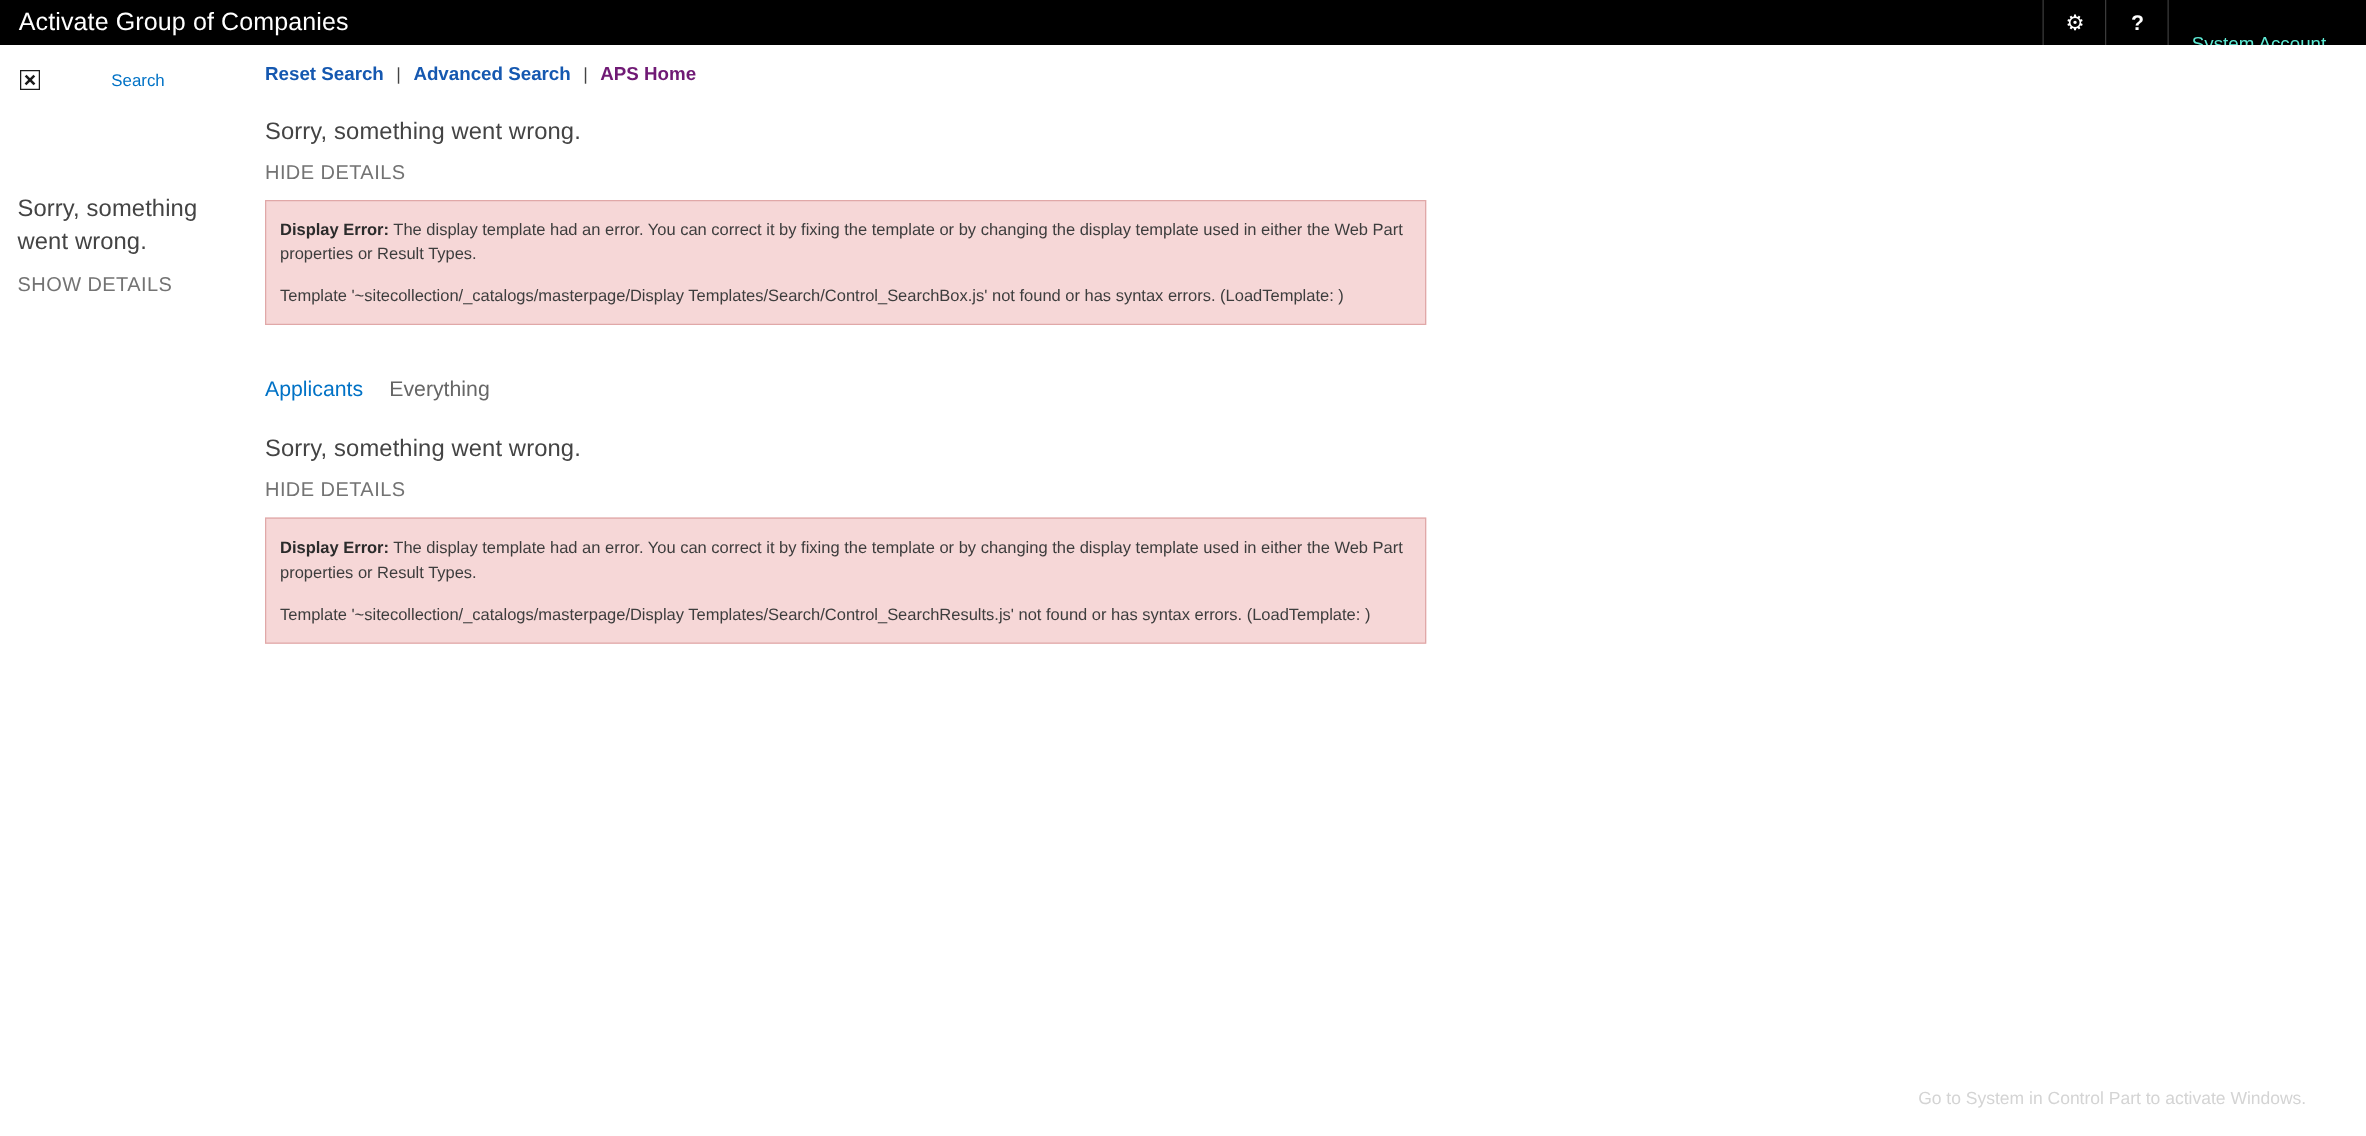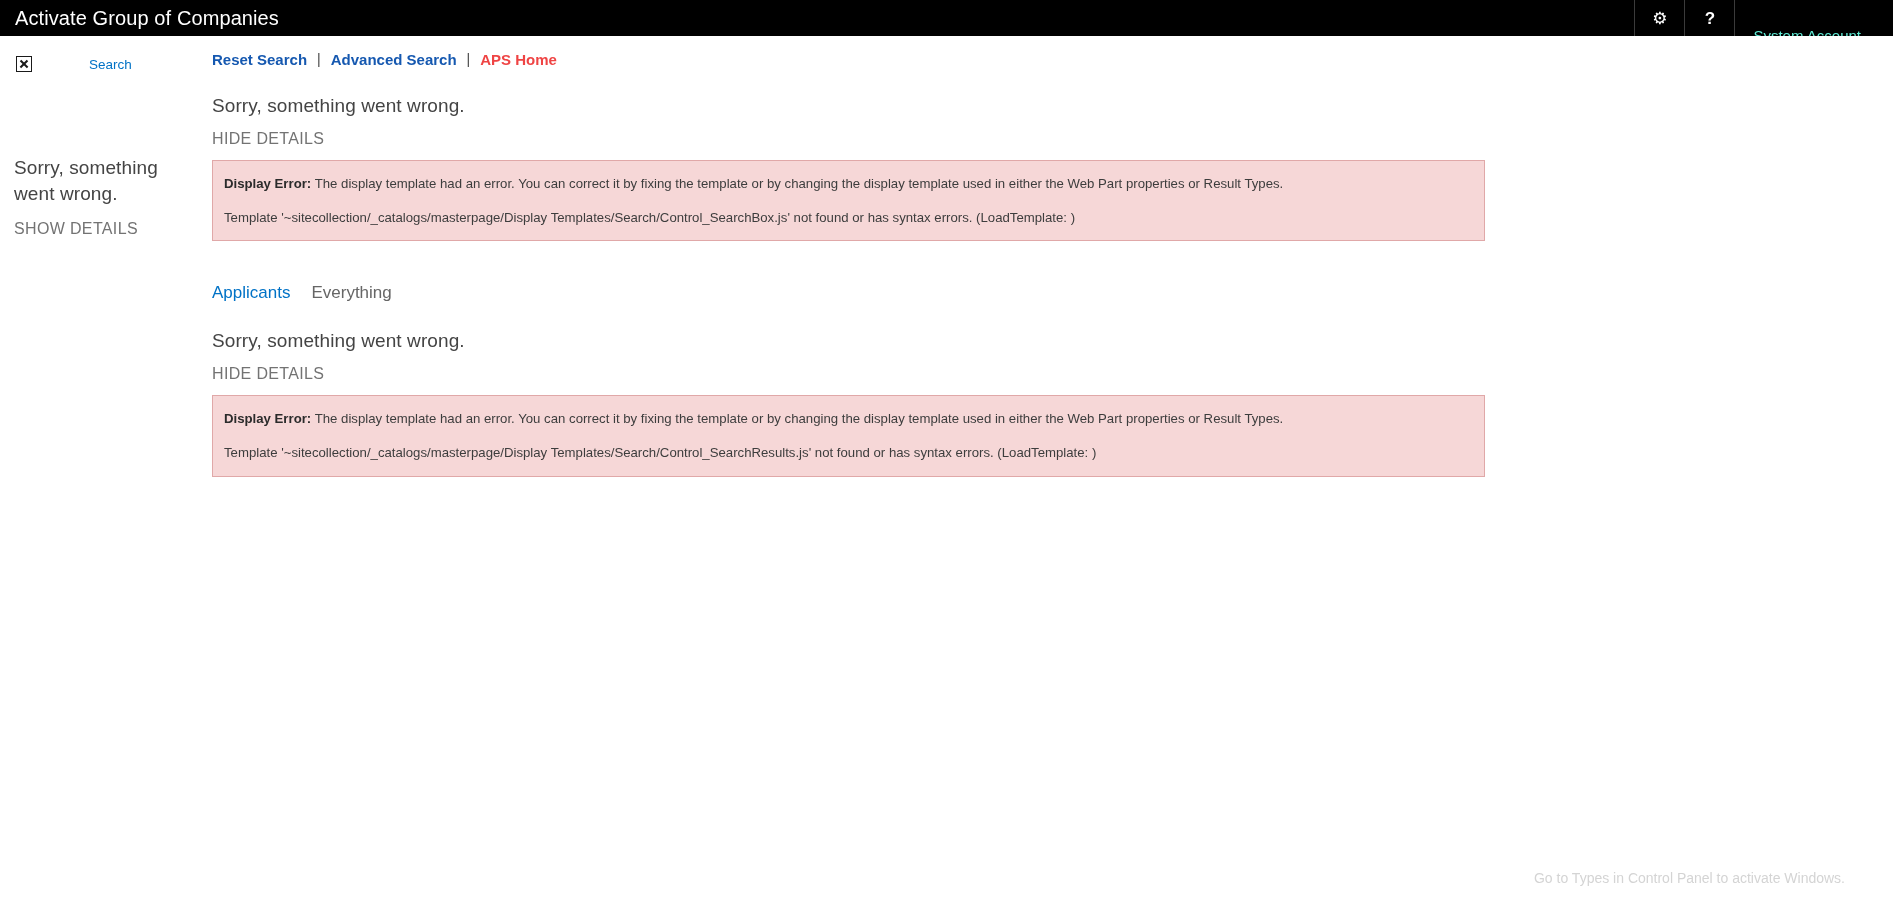--- a/index.html
+++ b/index.html
@@ -153,42 +153,42 @@
     align-items: flex-start;
     font-size: 15px;
     white-space: nowrap;
   }
   .search-nav a {
     text-decoration: none;
     font-weight: bold;
     cursor: pointer;
   }
   .nav-blue   { color: #1558b0; }
-  .nav-purple { color: #ef4444; }
+  .nav-purple { color: #701a75; }
   .nav-sep {
     color: #444444;
     padding: 0 10px;
     font-weight: normal;
     font-size: 14px;
   }
 
   
   .wp-error { margin-top: 27px; }
   .wp-error .sorry {
     font-size: 19px;
     font-weight: 300;
     color: #444444;
     letter-spacing: 0.1px;
     padding-left: 0;
   }
   .wp-error .details-toggle { margin-top: 13px; }
 
   .error-box {
     margin-top: 12px;
-    width: 1273px;
+    width: 929px;
     background: #f6d7d7;
     border: 1px solid #e0a8a8;
     padding: 13px 12px 13px 11px;
   }
   .error-line {
     font-size: 13.2px;
     color: #3d3d3d;
     line-height: 1.45;
   }
   .error-line + .error-line { margin-top: 15px; }
@@ -308,16 +308,16 @@
           <span class="error-label">Display Error:</span>
           <span>The display template had an error. You can correct it by fixing the template or by changing the display template used in either the Web Part properties or Result Types.</span>
         </div>
         <div class="error-line">Template '~sitecollection/_catalogs/masterpage/Display Templates/Search/Control_SearchResults.js' not found or has syntax errors. (LoadTemplate: )</div>
       </div>
     </div>
 
   </div>
 
   <div class="watermark">
-    <div class="wm-sub">Go to Types in Control Panel to activate Windows.</div>
+    <div class="wm-sub">Go to System in Control Part to activate Windows.</div>
   </div>
 
 </div>
 
 </body></html>

